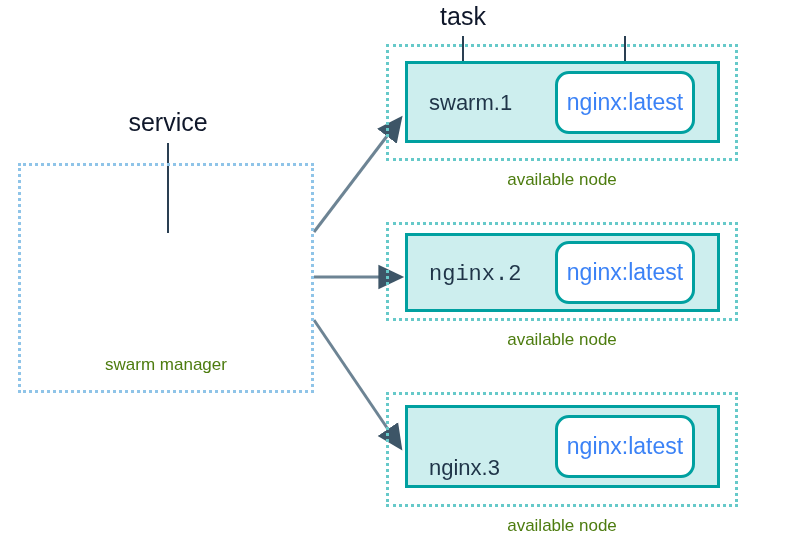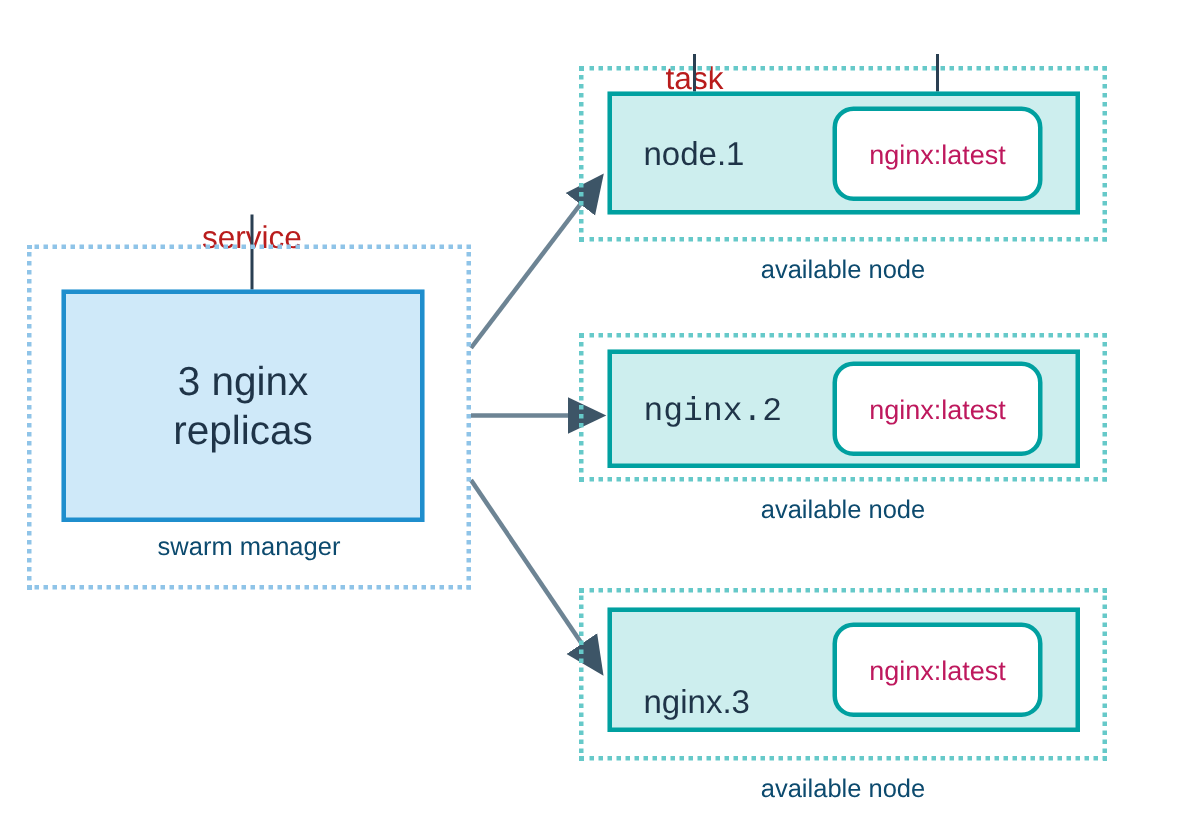--- a/index.html
+++ b/index.html
@@ -12,25 +12,24 @@
     width: 800px;
     height: 552px;
     background: #ffffff;
     font-family: "Liberation Sans", sans-serif;
     overflow: hidden;
   }
 
   
   .callout {
     position: absolute;
-    color: #b91c1c;
-    font-size: 21px;
+    color: #0f172a;
+    font-size: 25px;
     line-height: 1;
     white-space: nowrap;
-    margin-top: 38px;
   }
   .callout.center { transform: translateX(-50%); }
 
   .leader {
     position: absolute;
     width: 2px;
     background: #2a3f52;
   }
 
   
@@ -50,21 +49,21 @@
     justify-content: center;
     text-align: center;
   }
   .manager-box .text {
     color: #1f3448;
     font-size: 27px;
     line-height: 1.2;
   }
   .zone-caption {
     position: absolute;
-    color: #0c4a6e;
+    color: #4d7c0f;
     font-size: 17px;
     white-space: nowrap;
     transform: translateX(-50%);
     text-align: center;
   }
 
   
   .node-zone {
     position: absolute;
     border: 3px dotted #66c9c9;
@@ -87,22 +86,22 @@
     position: absolute;
     background: #ffffff;
     border: 3px solid #00a0a0;
     border-radius: 14px;
     box-sizing: border-box;
     display: flex;
     align-items: center;
     justify-content: center;
   }
   .container-box .text {
-    color: #be185d;
-    font-size: 18px;
+    color: #3b82f6;
+    font-size: 23px;
     white-space: nowrap;
     line-height: 1;
   }
 
   
   #arrows {
     position: absolute;
     left: 0;
     top: 0;
     width: 800px;
@@ -128,31 +127,25 @@
 
   <div class="callout center" style="left:168px; top:110px;text-align:right;">service</div>
   <div class="leader" style="left:167px; top:143px; height:90px;"></div>
 
   <div class="callout center" style="left:463px; top:4px;">task</div>
   <div class="leader" style="left:462px; top:36px; height:49px;"></div>
 
   <div class="leader" style="left:624px; top:36px; height:49px;"></div>
 
   <div class="manager-zone" style="left:18px; top:163px; width:296px; height:230px;"></div>
-  <div class="manager-box" style="left:41px; top:193px; width:242px; height:155px;">
-    <div class="text">
-      <div>3 nginx</div>
-      <div>replicas</div>
-    </div>
-  </div>
   <div class="zone-caption" style="left:166px; top:355px;">swarm manager</div>
 
   <div class="node-zone" style="left:386px; top:44px; width:352px; height:117px;"></div>
   <div class="task-box" style="left:405px; top:61px; width:315px; height:82px;"></div>
-  <div class="task-label" style="left:429px; top:92px;">node.1</div>
+  <div class="task-label" style="left:429px; top:92px;">swarm.1</div>
   <div class="container-box" style="left:555px; top:71px; width:140px; height:63px;">
     <span class="text">nginx:latest</span>
   </div>
   <div class="zone-caption" style="left:562px; top:170px;">available node</div>
 
   <div class="node-zone" style="left:386px; top:222px; width:352px; height:99px;"></div>
   <div class="task-box" style="left:405px; top:233px; width:315px; height:79px;"></div>
   <div class="task-label" style="left:429px; top:264px;font-family:Liberation Mono, monospace;">nginx.2</div>
   <div class="container-box" style="left:555px; top:241px; width:140px; height:63px;">
     <span class="text">nginx:latest</span>

